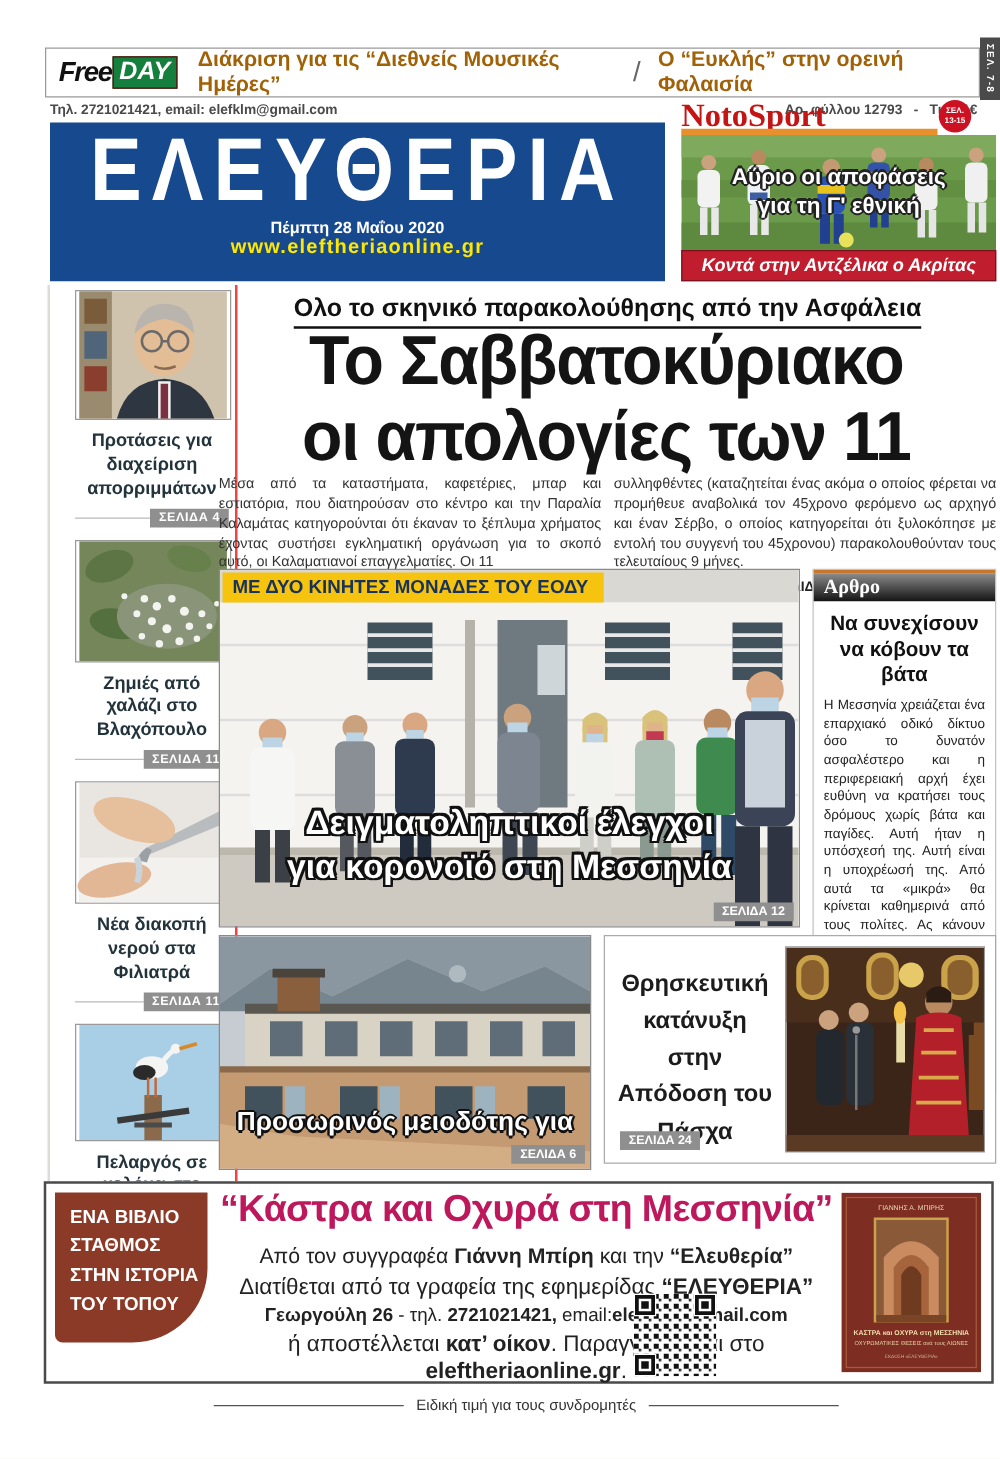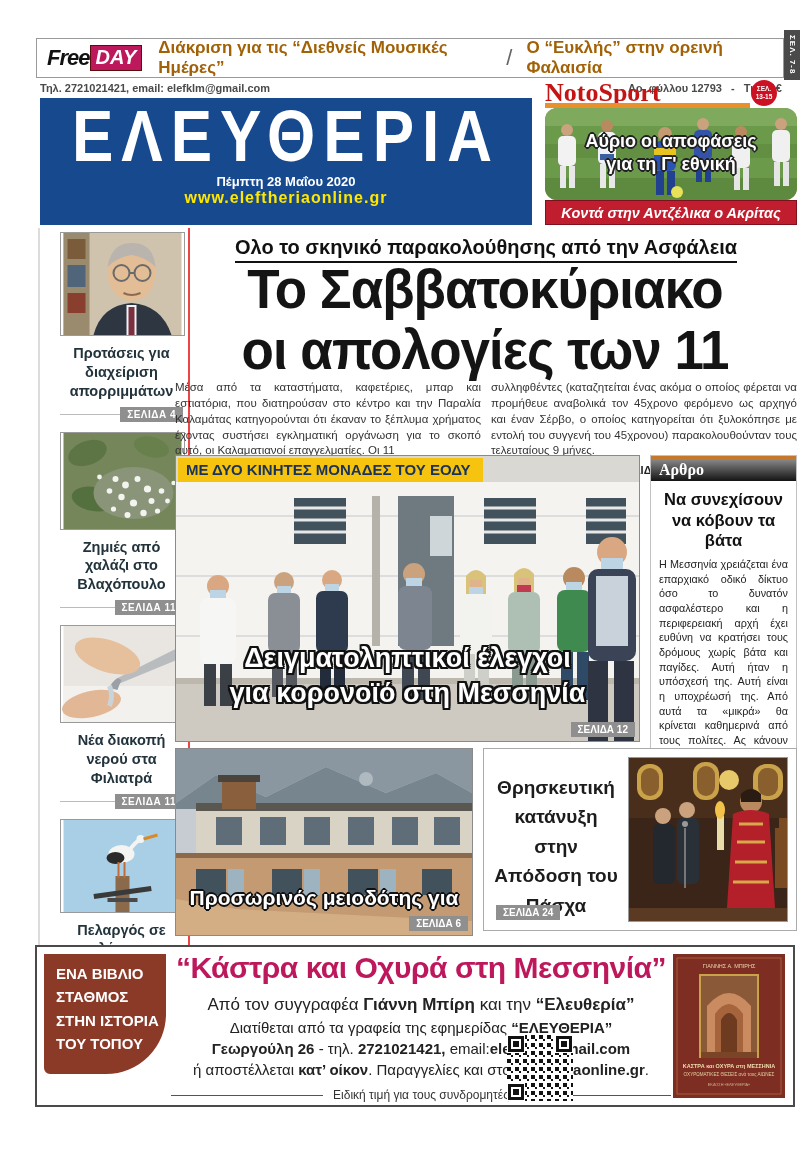--- a/index.html
+++ b/index.html
@@ -4,21 +4,21 @@
 <style>
   html,body{margin:0;padding:0;}
   body{background:#e9e8e5;font-family:"Liberation Sans",sans-serif;}
   .page{position:relative;width:800px;height:1167px;background:#fff;margin:0 auto;overflow:hidden;}
 
   
   .topstrip{position:absolute;left:36px;top:38px;width:746px;height:38px;border:1px solid #9a9a9a;
     display:flex;align-items:center;background:#fff;}
   .freeday{display:flex;align-items:center;margin-left:10px;margin-right:16px;}
   .freeday .free{font-weight:700;font-style:italic;font-size:22px;color:#111;letter-spacing:-1px;}
-  .freeday .day{font-weight:700;font-style:italic;font-size:20px;color:#fff;background:#be185d;
+  .freeday .day{font-weight:700;font-style:italic;font-size:20px;color:#fff;background:#15803d;
     padding:0 5px 1px 4px;margin-left:1px;border:1px solid #5a0d0d;}
   .topheadline{font-weight:700;font-size:17px;color:#a16207;}
   .topslash{font-size:22px;color:#666;margin:0 14px;font-weight:400;}
   .sidetab{position:absolute;right:0;top:30px;width:16px;height:50px;background:#4a4a4a;color:#fff;
     font-size:8px;font-weight:700;writing-mode:vertical-rl;text-align:center;letter-spacing:1px;
     display:flex;align-items:center;justify-content:center;}
 
   
   .headrow{position:absolute;left:40px;top:82px;width:742px;display:flex;justify-content:space-between;
     font-size:11px;color:#4a4a4a;font-weight:700;}
@@ -32,21 +32,21 @@
   .masthead .date{color:#fff;font-weight:700;font-size:13px;margin-top:6px;}
   .masthead .site{color:#ffe800;font-weight:700;font-size:16px;letter-spacing:1px;}
 
   
   .sport{position:absolute;left:545px;top:80px;width:252px;height:145px;}
   .sport-head{position:relative;height:28px;}
   .sport-brand{font-family:"Liberation Serif",serif;font-weight:700;font-size:26px;color:#c41414;line-height:1;}
   .sport-underline{position:absolute;left:0;bottom:0;width:205px;height:5px;background:#e8912c;}
   .sport-badge{position:absolute;right:20px;top:0;width:26px;height:26px;border-radius:50%;background:#cc1122;
     color:#fff;font-size:6.5px;font-weight:700;display:flex;flex-direction:column;align-items:center;justify-content:center;line-height:1.2;}
-  .sport-photo{position:relative;width:252px;height:92px;overflow:hidden;border-radius:12px;}
+  .sport-photo{position:relative;width:252px;height:92px;overflow:hidden;}
   .sport-overlay{position:absolute;left:0;right:0;top:22px;text-align:center;color:#fff;font-weight:700;
     font-size:18px;line-height:1.25;
     text-shadow:-2px 0 #222,2px 0 #222,0 -2px #222,0 2px #222,-1px -1px #222,1px 1px #222,1px -1px #222,-1px 1px #222;}
   .sport-banner{width:250px;height:23px;background:#c01d2e;border:1px solid #7d1120;color:#fff;
     font-weight:700;font-style:italic;font-size:14.5px;display:flex;align-items:center;justify-content:center;}
 
   
   .sidebar{position:absolute;left:38px;top:228px;width:152px;border-left:2px solid #dcdcda;border-right:2px solid #ef4444;
     padding:4px 5px 0 20px;box-sizing:border-box;}
   .sb-item{margin-bottom:10px;}
@@ -102,21 +102,21 @@
   .easter-photo{flex:1;border:1px solid #999;overflow:hidden;}
 
   
   .ad{position:absolute;left:35px;top:945px;width:760px;height:162px;border:2px solid #4a4a4a;background:#fff;box-sizing:border-box;}
   .ad-label{position:absolute;left:7px;top:7px;width:122px;height:120px;background:#8c3a28;border-radius:0 0 60px 6px;
     color:#fff;font-weight:700;font-size:15px;line-height:1.55;padding:8px 0 0 12px;box-sizing:border-box;}
   .ad-main{position:absolute;left:134px;top:4px;width:500px;text-align:center;}
   .ad-title{font-size:30px;font-weight:700;color:#be185d;letter-spacing:-0.5px;}
   .ad-byline{font-size:17px;color:#222;margin-top:10px;}
   .ad-byline b{font-weight:700;}
-  .ad-line{font-size:15px;color:#222;margin-top:4px;}
+  .ad-line{font-size:18px;color:#222;margin-top:4px;}
   .ad-line.big{font-size:15px;}
   .ad-footer{display:flex;align-items:center;margin-top:10px;}
   .ad-footer .ln{flex:1;height:1px;background:#555;}
   .ad-footer .tx{font-size:12px;color:#333;margin:0 10px;}
   .ad-qr{position:absolute;left:470px;top:88px;width:66px;height:66px;background:#fff;}
   .ad-book{position:absolute;right:8px;top:7px;width:112px;height:144px;overflow:hidden;}
 
   svg{display:block;}
 </style>
 </head>

